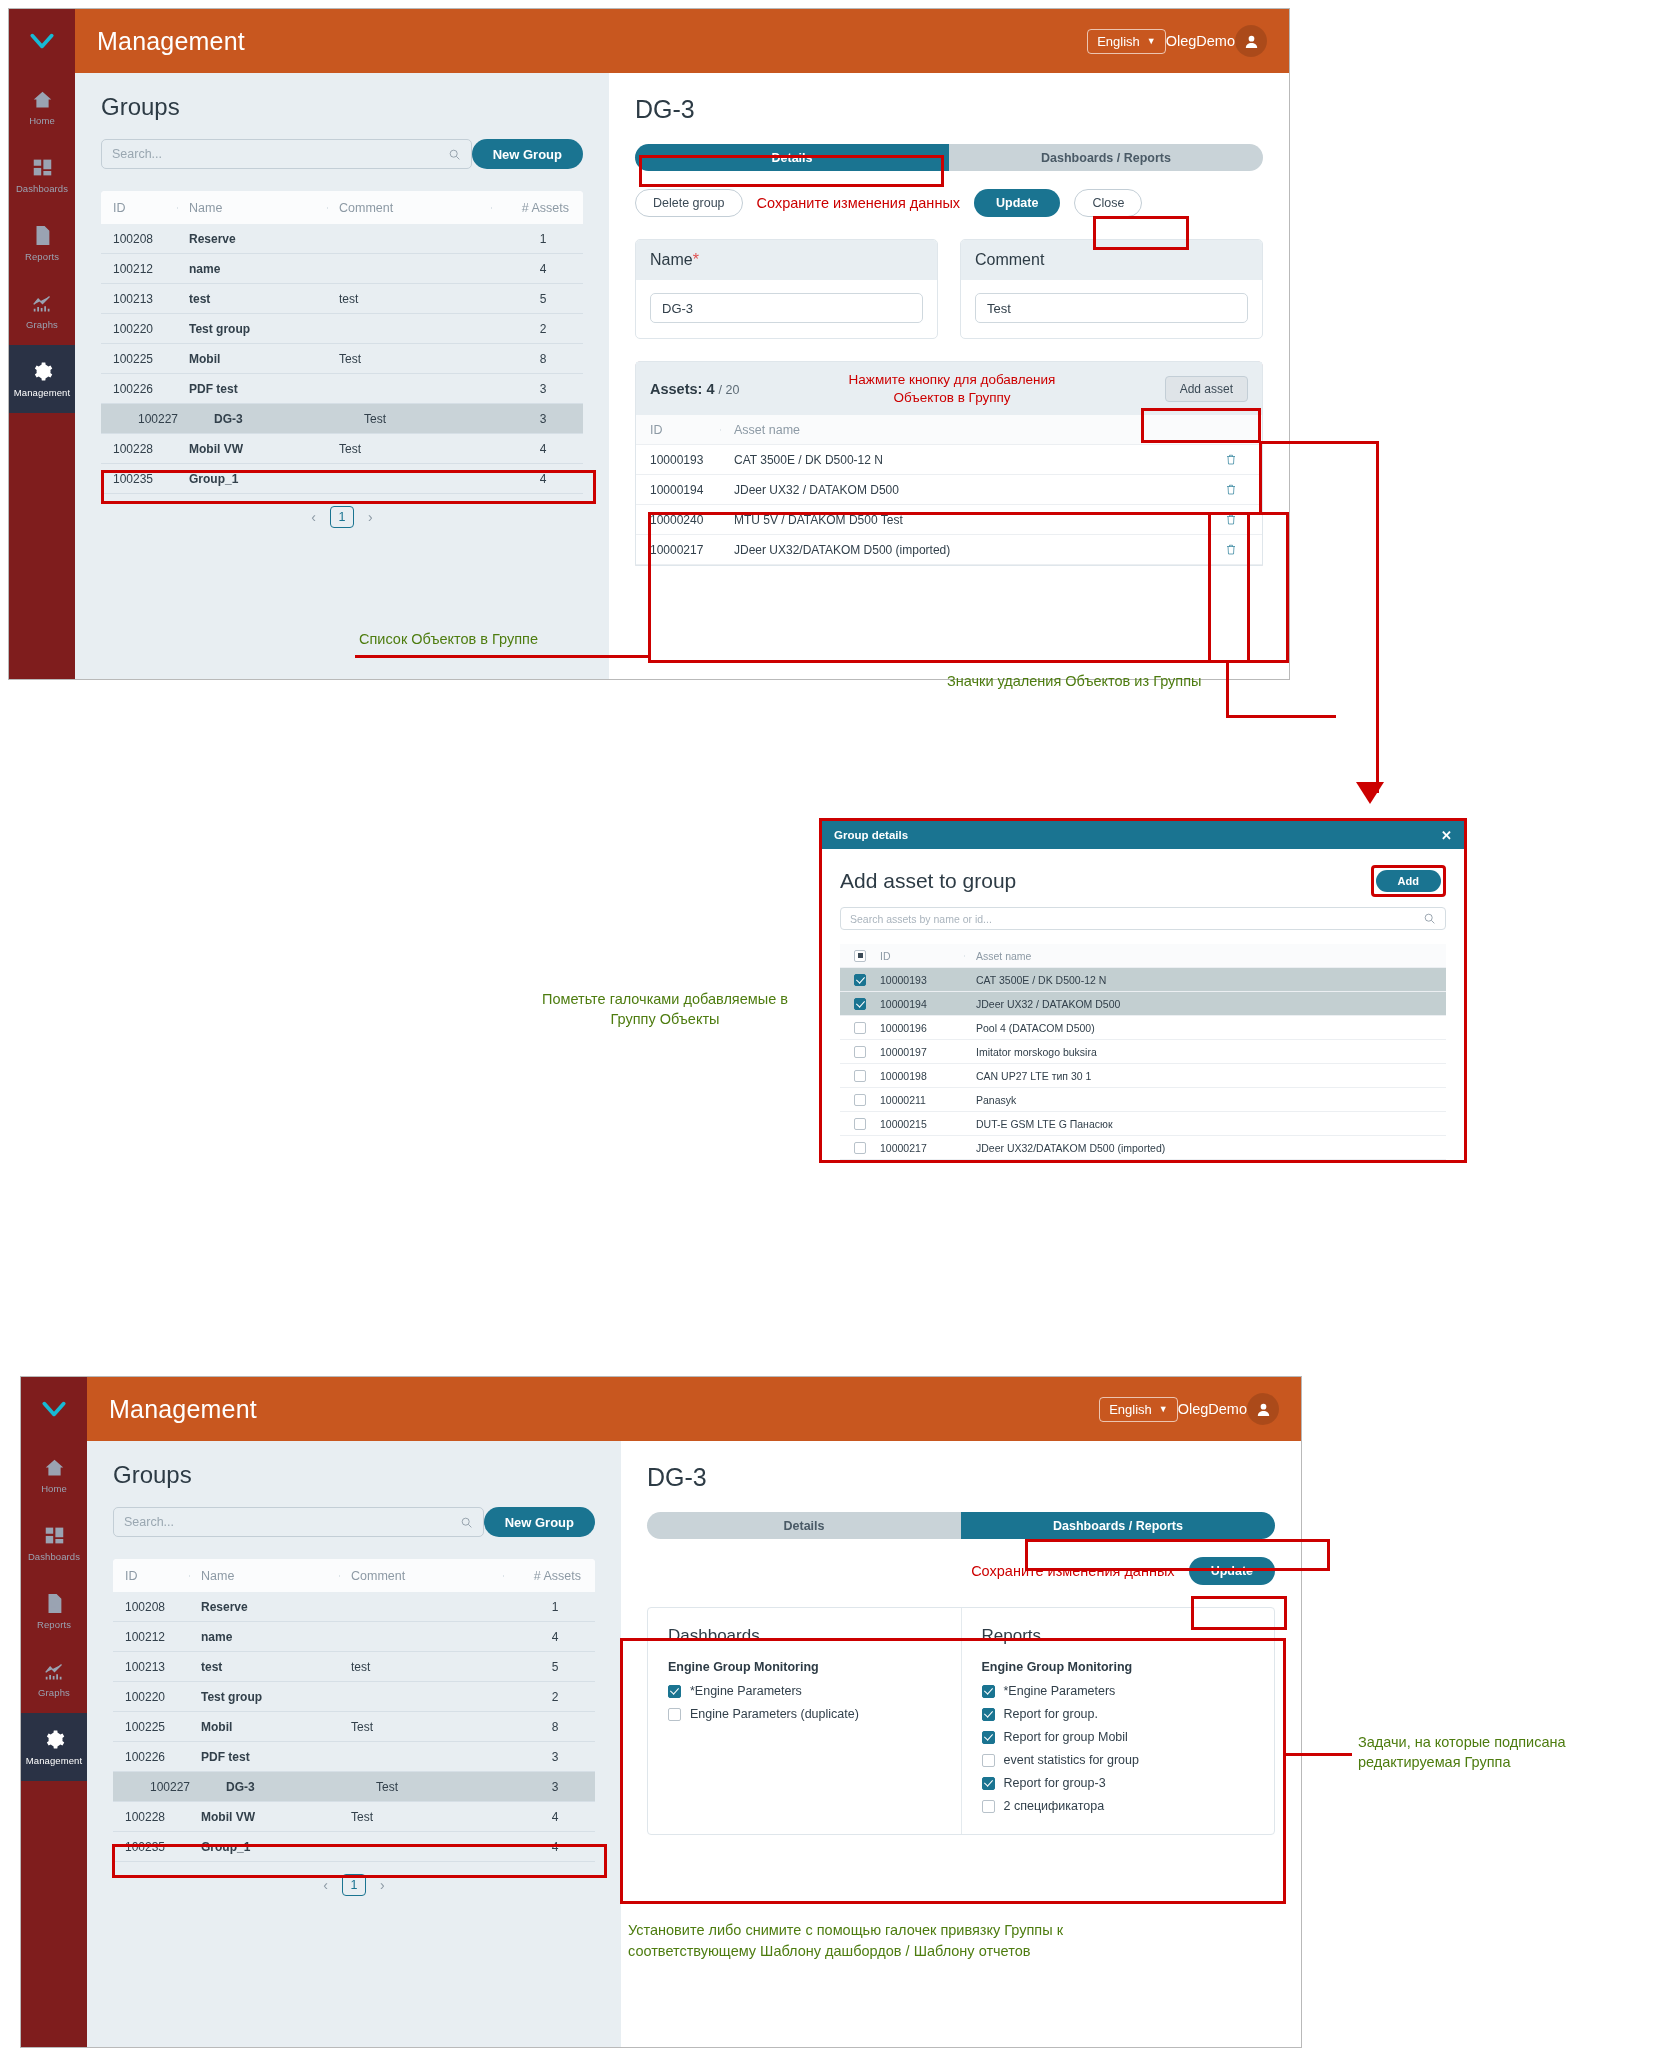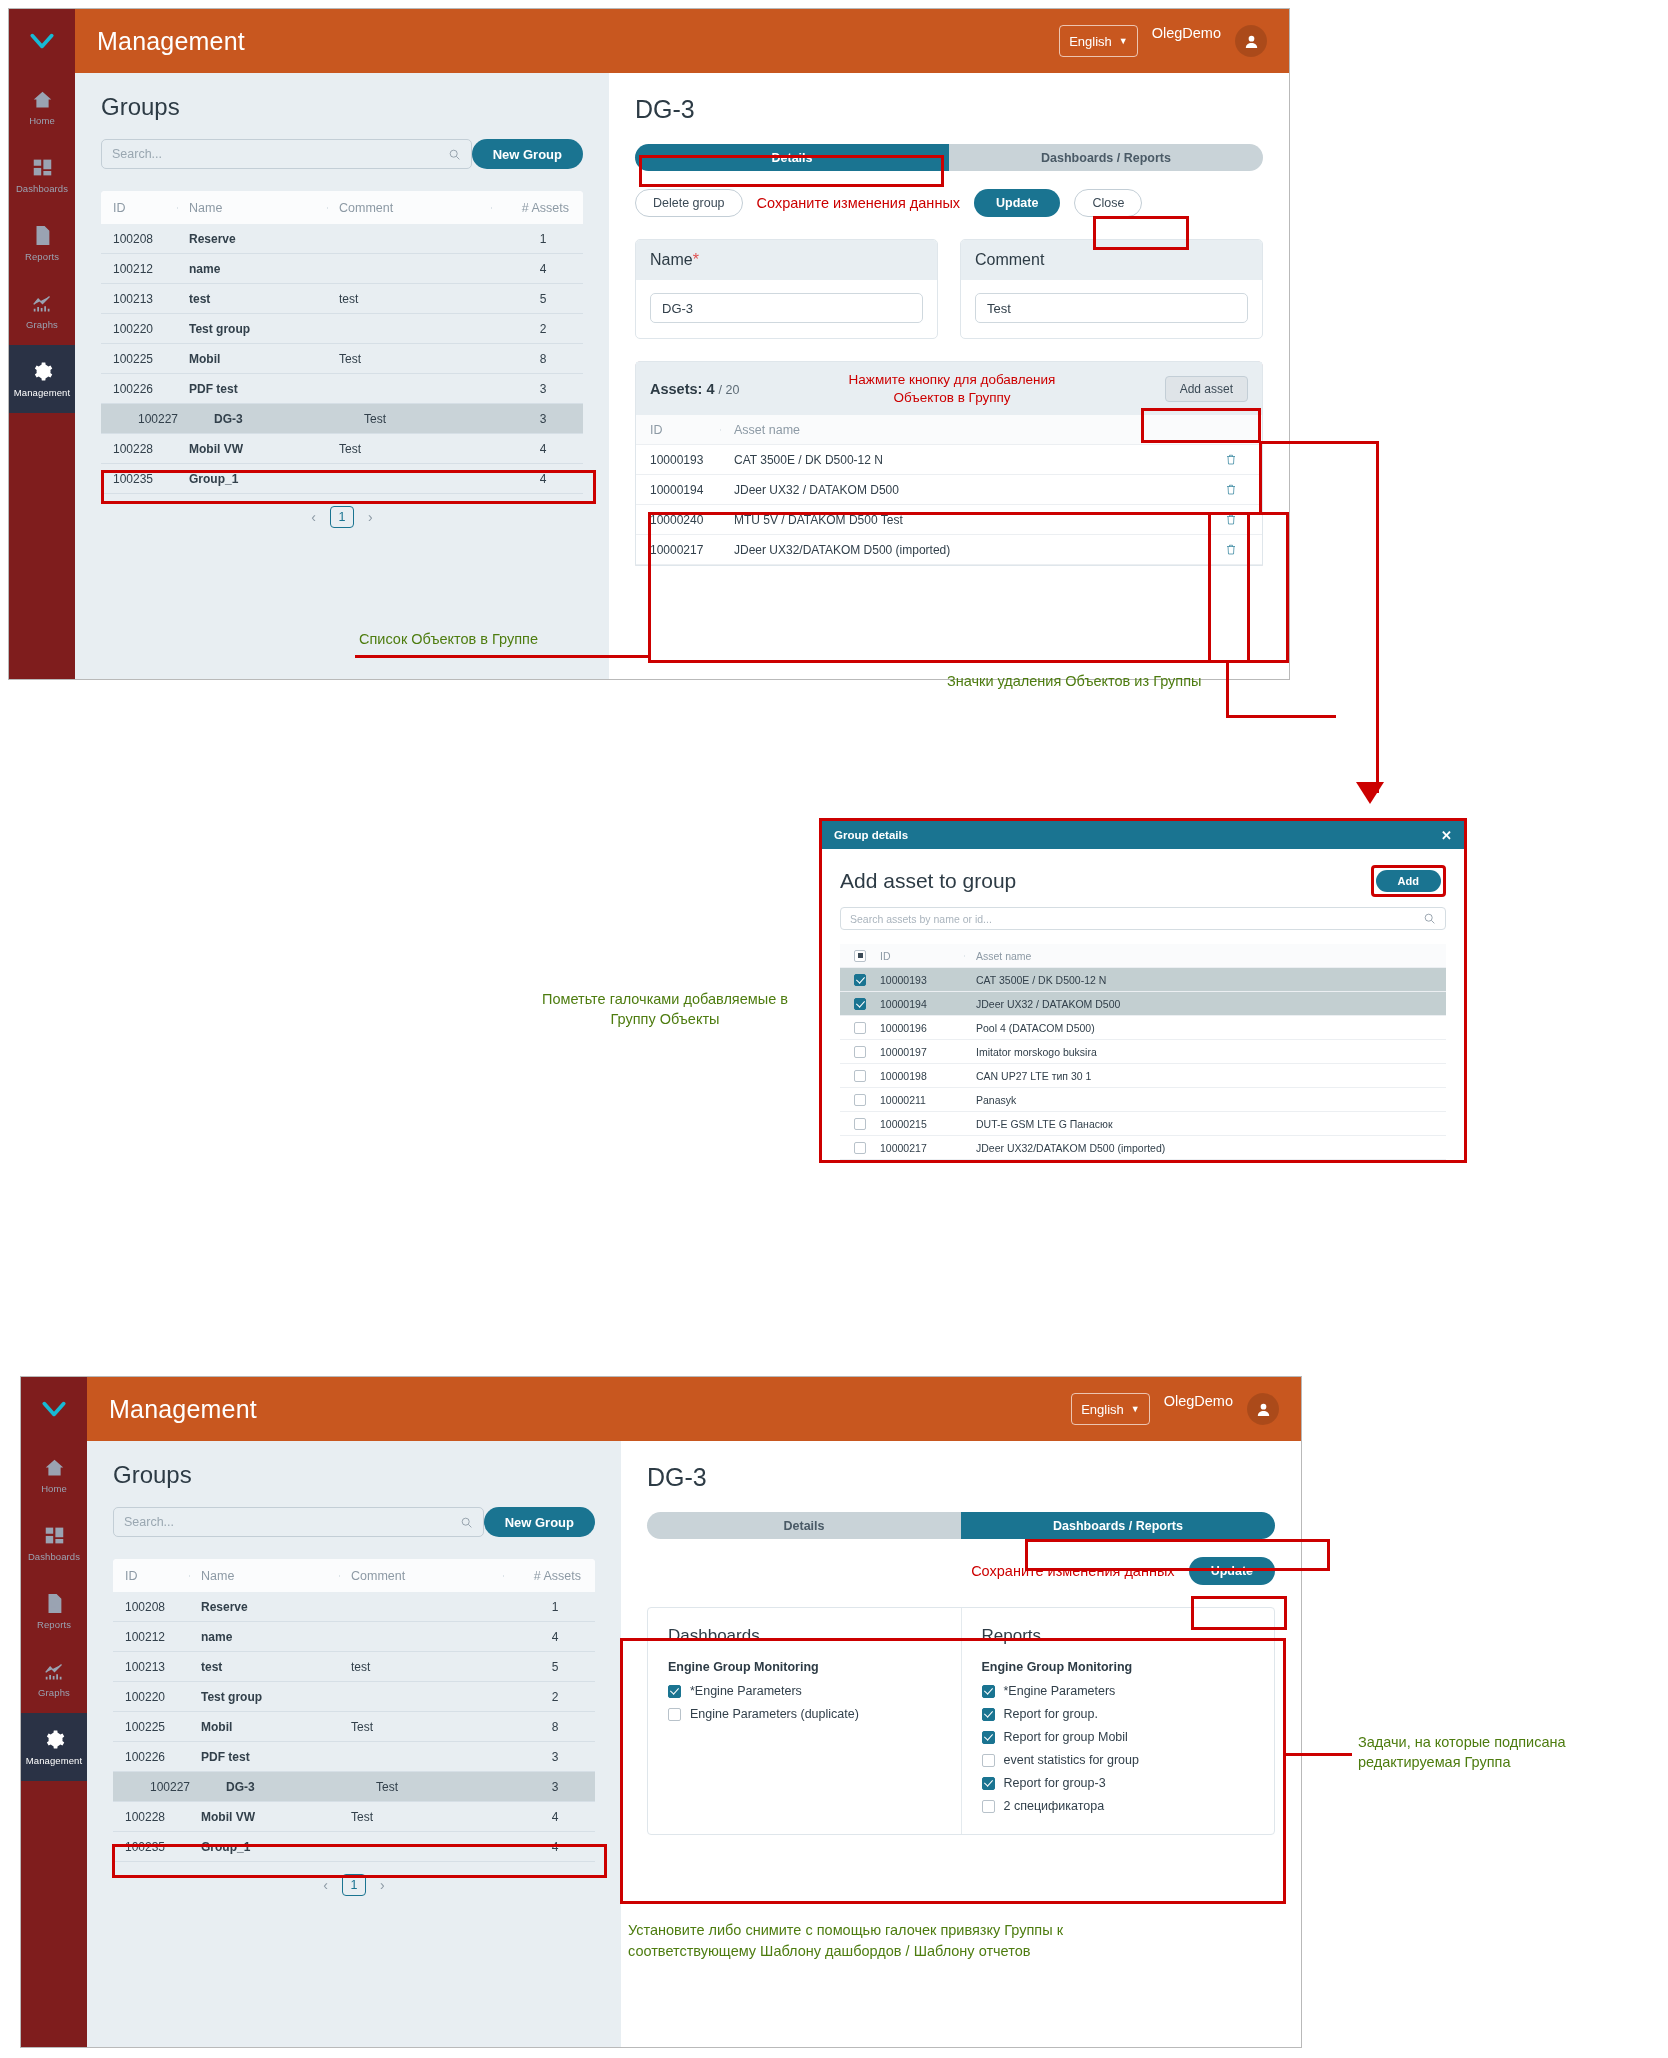--- a/index.html
+++ b/index.html
@@ -50,21 +50,21 @@
 
   
   .content { flex: 1; display: flex; flex-direction: column; min-width: 0; }
   .topbar {
     height: 64px; background: #c8571f;
     display: flex; align-items: center;
     padding: 0 22px;
     color: #fff;
   }
   .topbar-title { font-size: 25px; font-weight: 400; letter-spacing: .2px; }
-  .topbar-right { margin-left: auto; display: flex; gap: 14px; }
+  .topbar-right { margin-left: auto; display: flex; align-items: center; }
   .lang-select {
     border: 1px solid rgba(255,255,255,.65);
     border-radius: 4px;
     padding: 4px 9px;
     font-size: 13px;
     display: flex; align-items: center; gap: 7px;
     cursor: pointer;
   }
   .chev { font-size: 9px; line-height: 1; }
   .user-name { font-size: 14.5px; }

